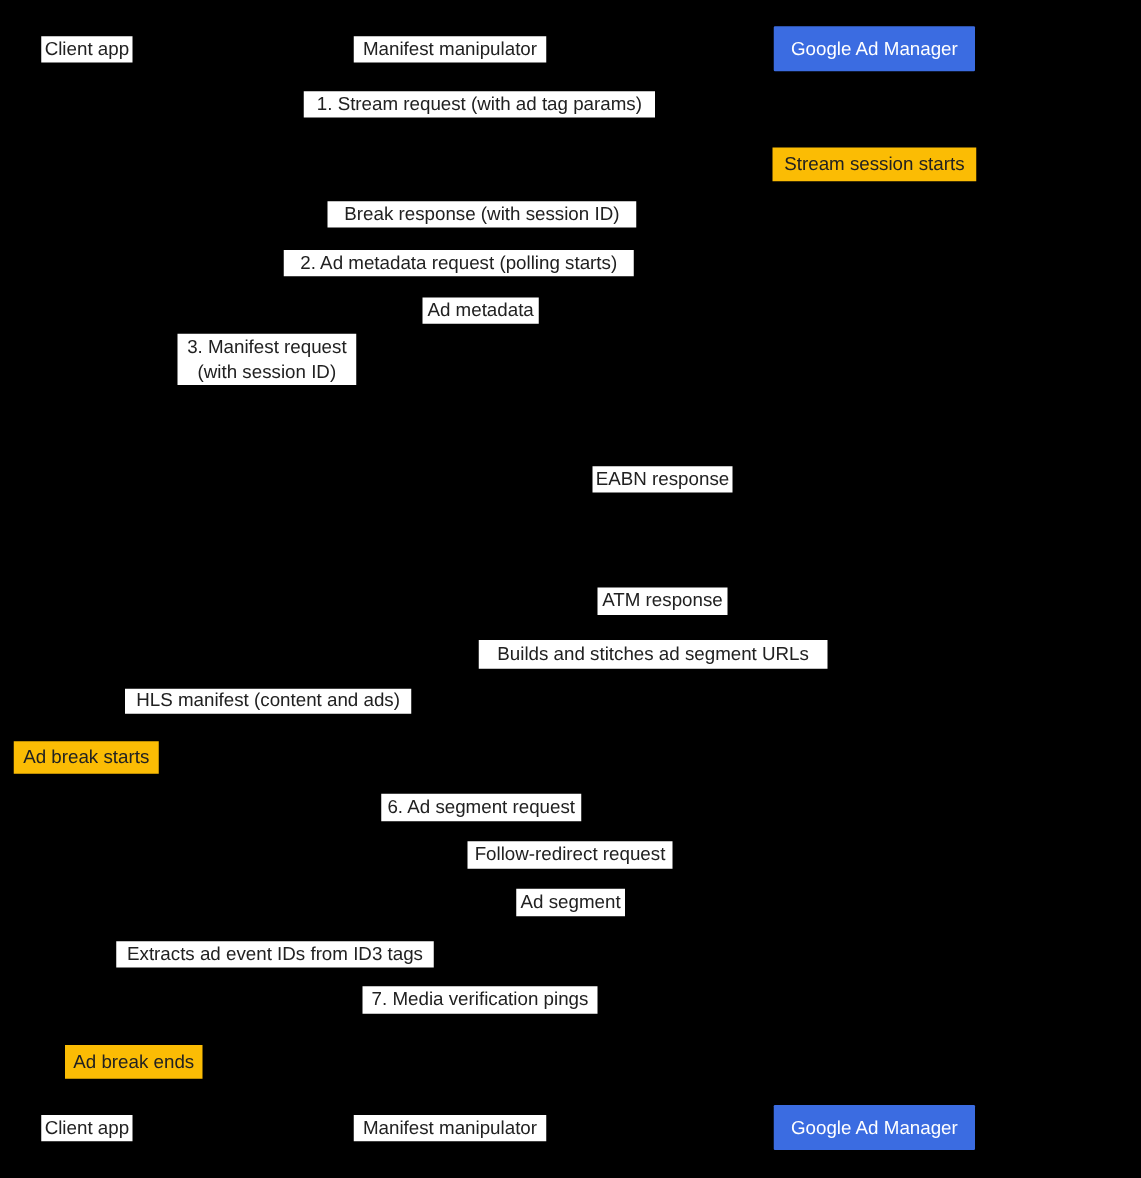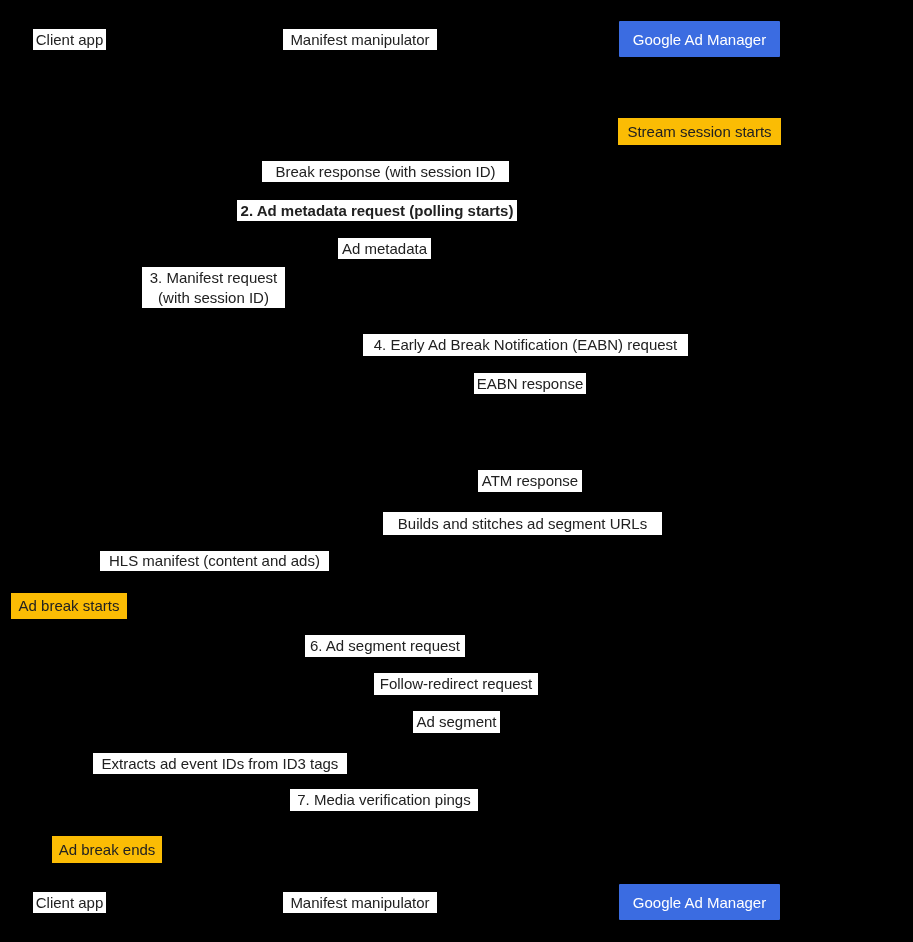--- a/index.html
+++ b/index.html
@@ -53,33 +53,33 @@
 </head>
 <body>
 
 <div id="canvas">
 
   <div class="lbl" style="left:33px; top:29px; width:73px; height:21px;">Client app</div>
   <div class="lbl" style="left:283px; top:29px; width:154px; height:21px;">Manifest manipulator</div>
   <div class="actor-blue" style="left:619px; top:21px; width:161px; height:36px;">Google Ad Manager</div>
   <div class="lbl" style="left:808px; top:29px; width:66px; height:21px;">Ads CDN</div>
 
+  <div class="lbl" style="left:243px; top:73px; width:281px; height:21px;">1. Stream request (with ad tag params)</div>
 
   <div class="note" style="left:618px; top:118px; width:163px; height:27px;">Stream session starts</div>
 
   <div class="lbl" style="left:262px; top:161px; width:247px; height:21px;">Break response (with session ID)</div>
 
-  <div class="lbl" style="left:237px; top:200px; width:280px; height:21px;font-weight:bold;">2. Ad metadata request (polling starts)</div>
+  <div class="lbl" style="left:227px; top:200px; width:280px; height:21px;">2. Ad metadata request (polling starts)</div>
 
   <div class="lbl" style="left:338px; top:238px; width:93px; height:21px;">Ad metadata</div>
 
   <div class="lbl" style="left:142px; top:267px; width:143px; height:41px;">3. Manifest request
 (with session ID)</div>
 
-  <div class="lbl" style="left:363px; top:334px; width:325px; height:22px;">4. Early Ad Break Notification (EABN) request</div>
 
   <div class="lbl" style="left:474px; top:373px; width:112px; height:21px;">EABN response</div>
 
 
   <div class="lbl" style="left:478px; top:470px; width:104px; height:22px;">ATM response</div>
 
   <div class="lbl" style="left:383px; top:512px; width:279px; height:23px;">Builds and stitches ad segment URLs</div>
 
   <div class="lbl" style="left:100px; top:551px; width:229px; height:20px;">HLS manifest (content and ads)</div>
 

